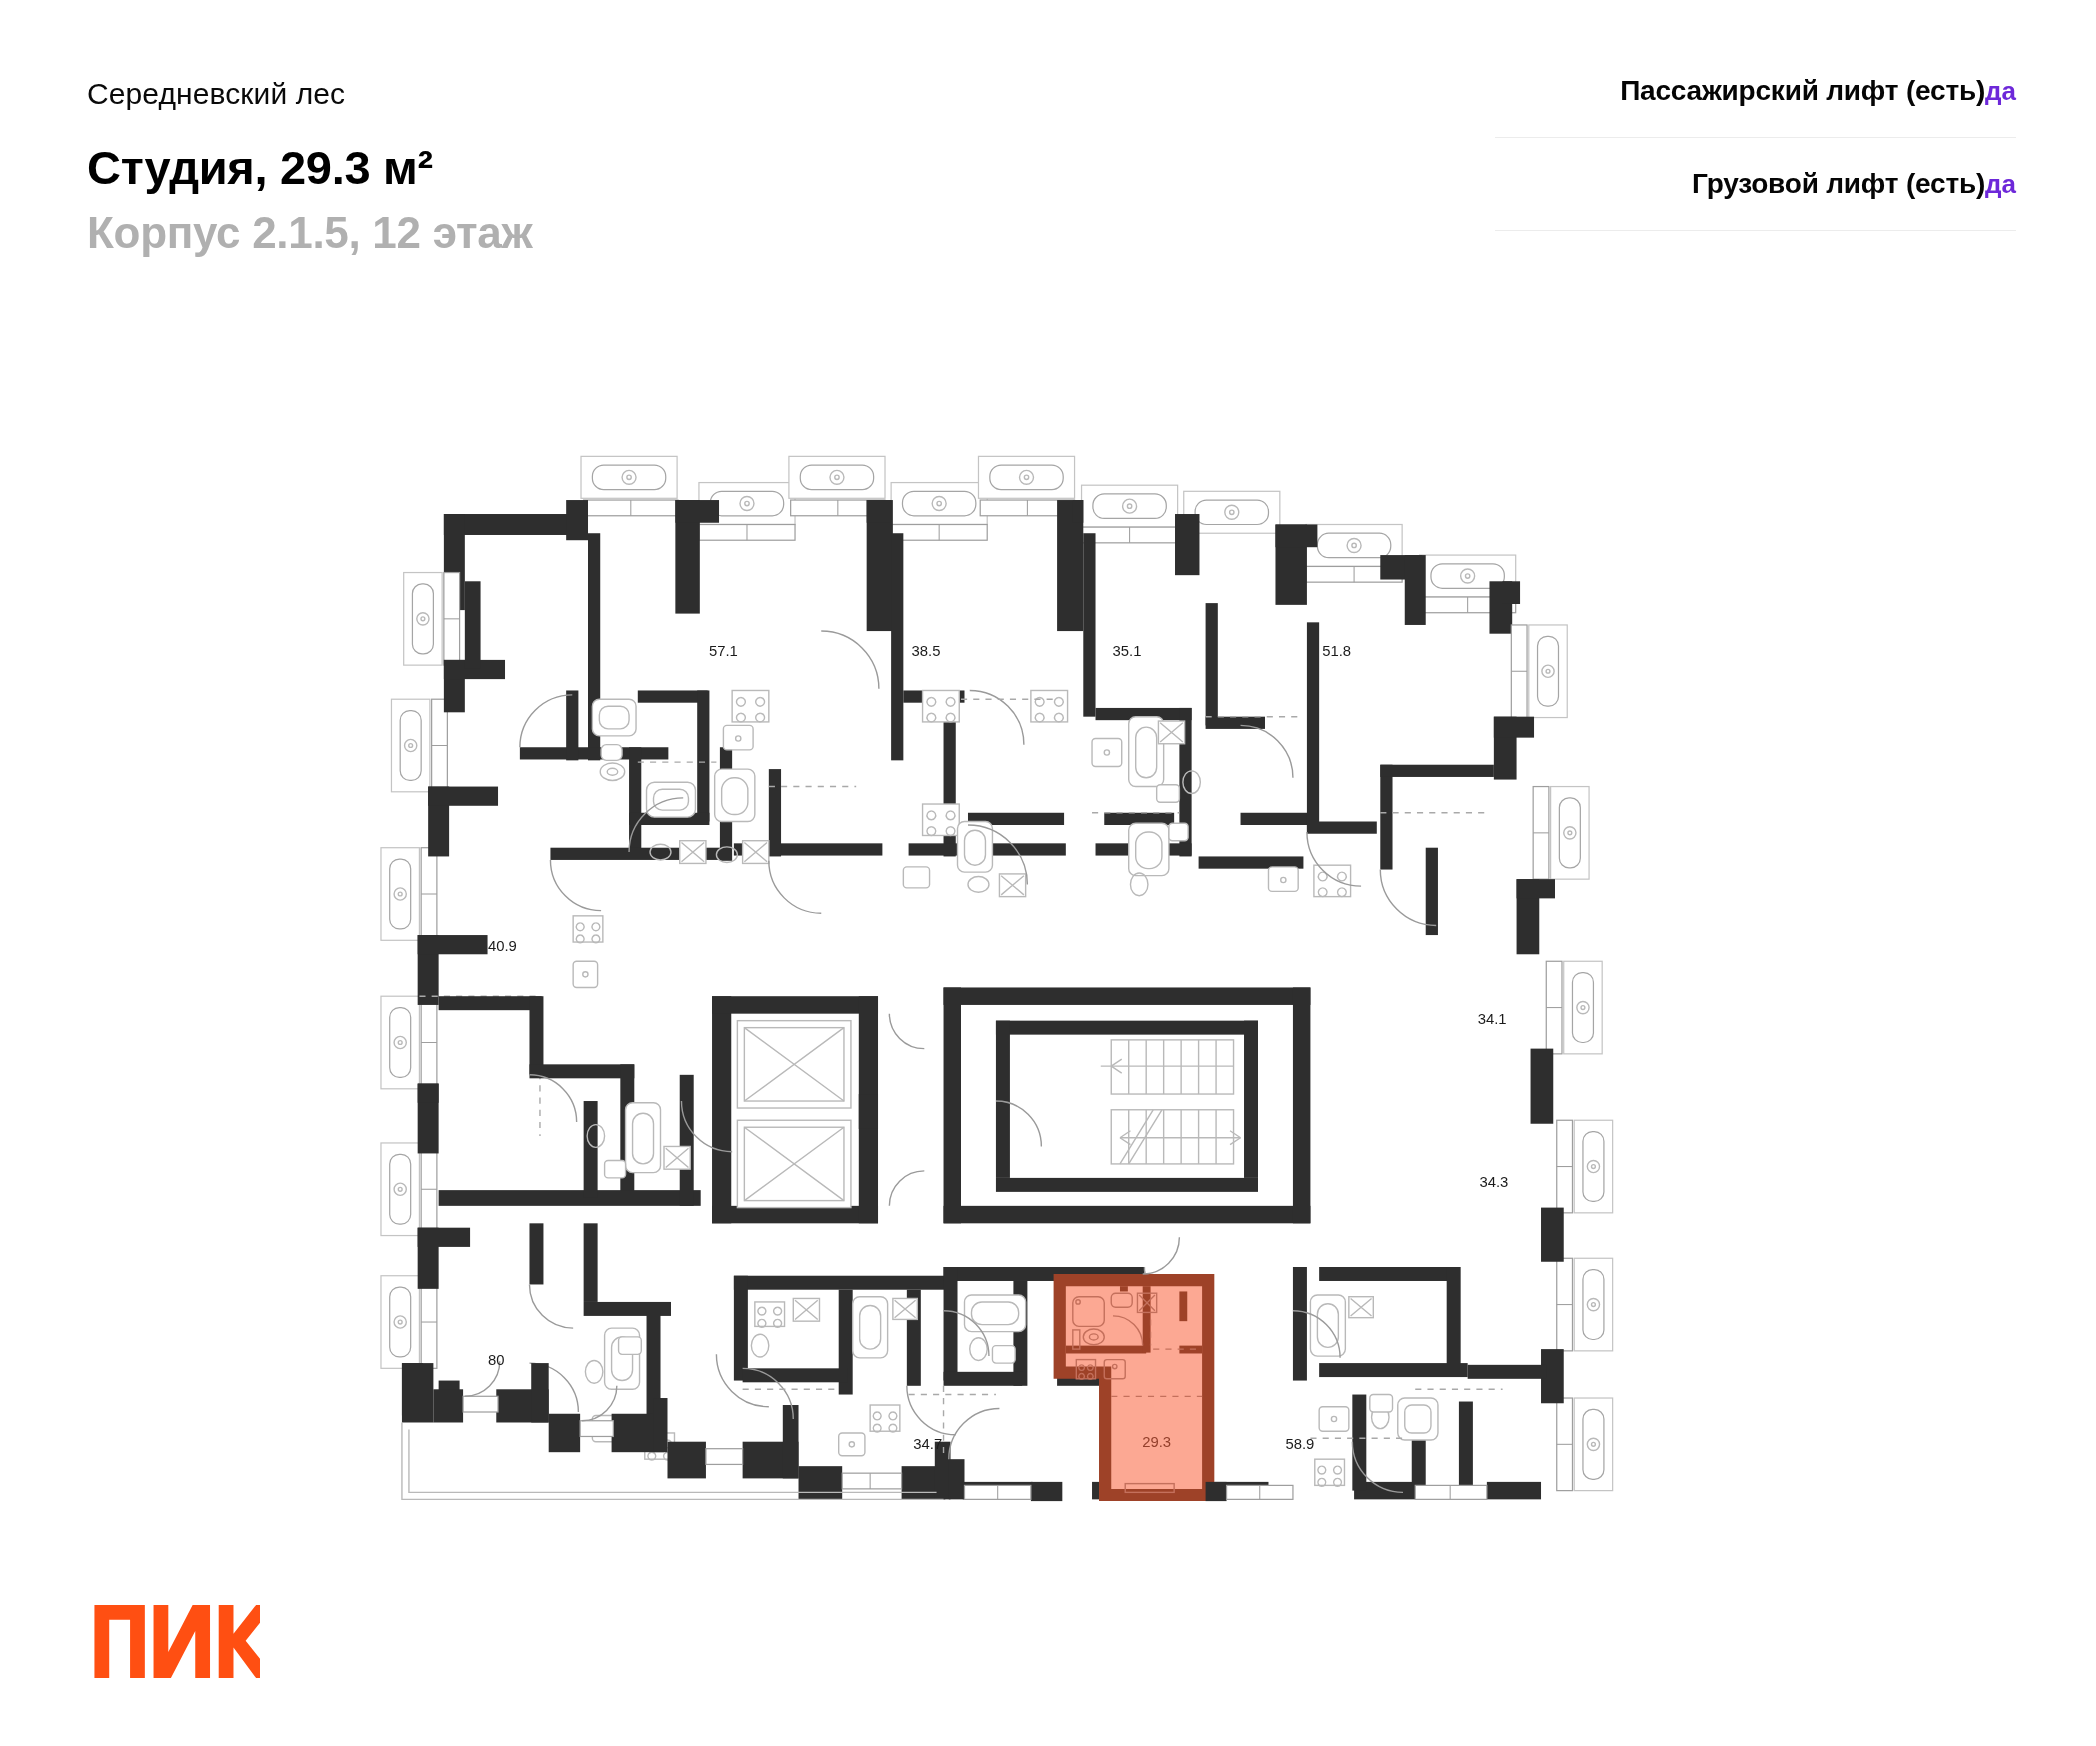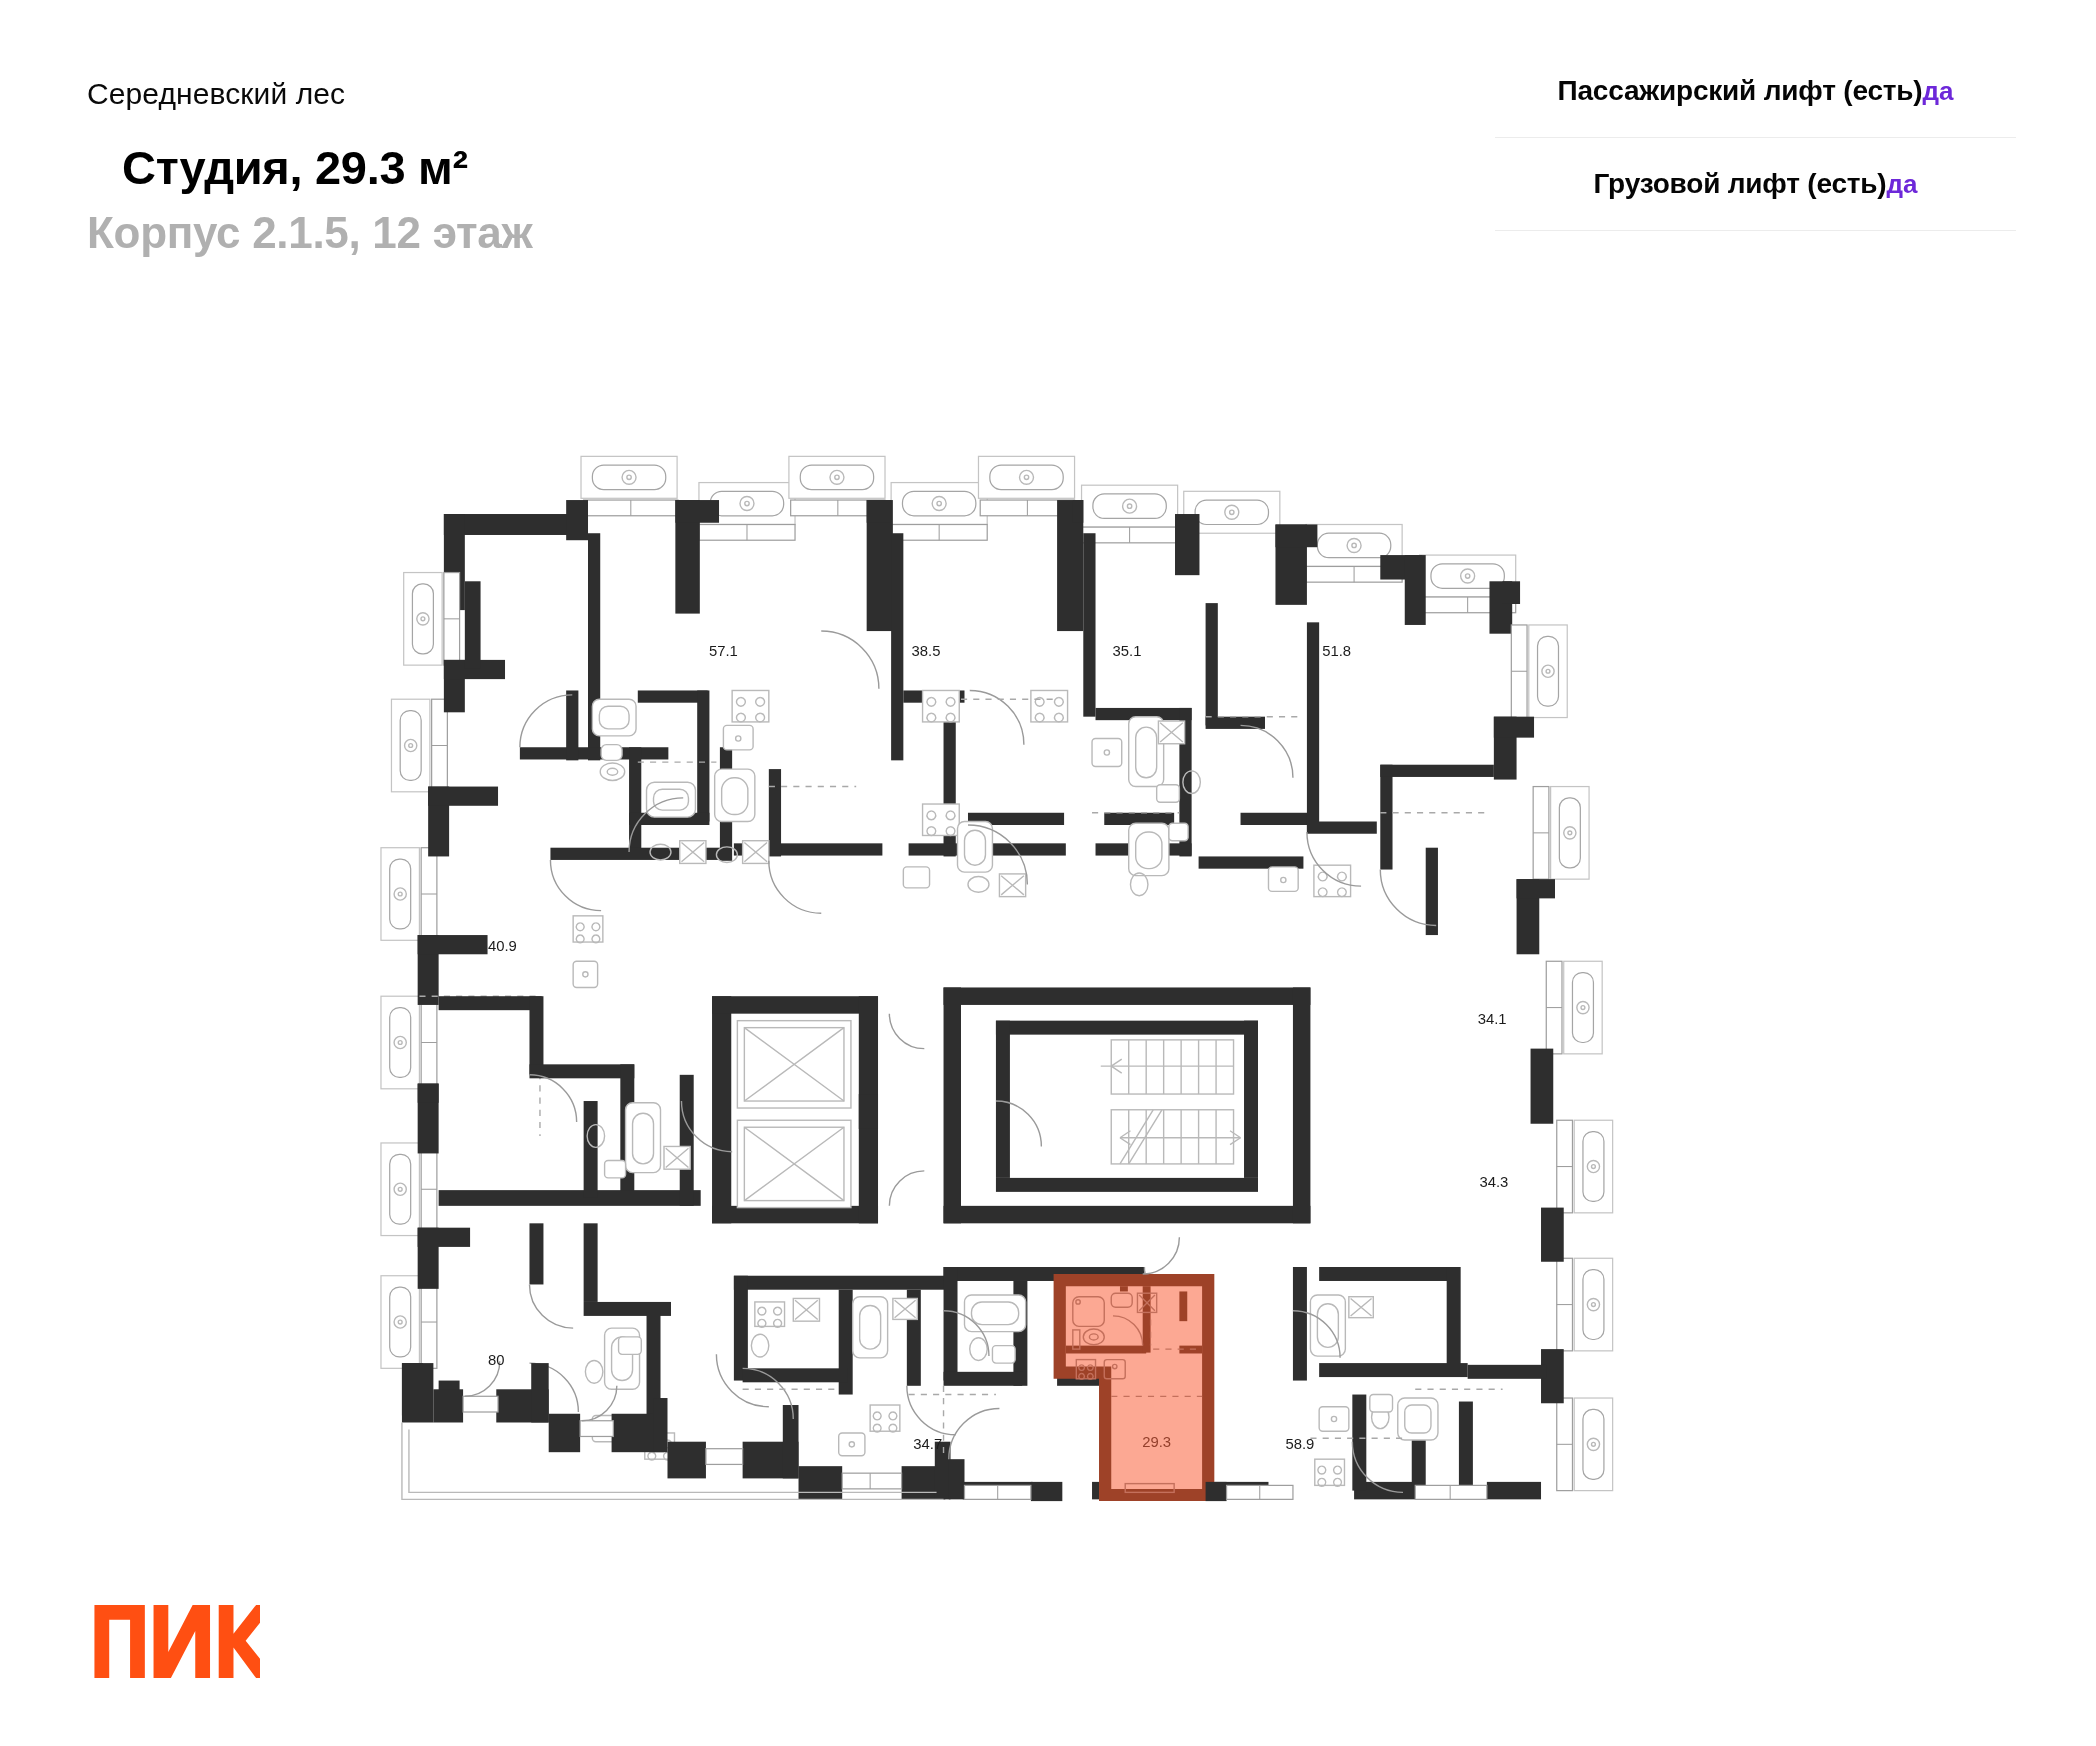--- a/index.html
+++ b/index.html
@@ -13,31 +13,31 @@
   }
   .page{position:relative;width:1782px;height:1747px;}
 
   
   .hdr-left{position:absolute;left:87px;top:77px;width:873px;}
   .project-name{
     font-size:30px;font-weight:400;color:#0a0a0a;letter-spacing:0.1px;line-height:1.1;
   }
   .unit-title{
     margin-top:33px;
-    font-size:47px;font-weight:700;color:#000000;letter-spacing:-0.3px;line-height:1.08;margin-left:35px;
+    font-size:47px;font-weight:700;color:#000000;letter-spacing:-0.3px;line-height:1.08;
   }
   .unit-sub{
     margin-top:15px;
     font-size:44px;font-weight:700;color:#b0b0b0;letter-spacing:-0.3px;line-height:1.1;
   }
 
   .hdr-right{position:absolute;left:1495px;top:75px;width:521px;}
   .spec-row{
     position:relative;
-    display:flex;align-items:baseline;justify-content:center;
+    display:flex;align-items:baseline;justify-content:flex-end;
     padding:0 0 30px 0;
     border-bottom:1.7px solid #ececec;
     margin-bottom:30px;
   }
   .spec-row:last-child{margin-bottom:8px;}
   .spec-label{font-size:28px;font-weight:700;color:#050505;letter-spacing:-0.2px;}
   .spec-value{font-size:26px;font-weight:700;color:#6d28d9;}
 
   
   .logo{position:absolute;left:94px;top:1605px;}

